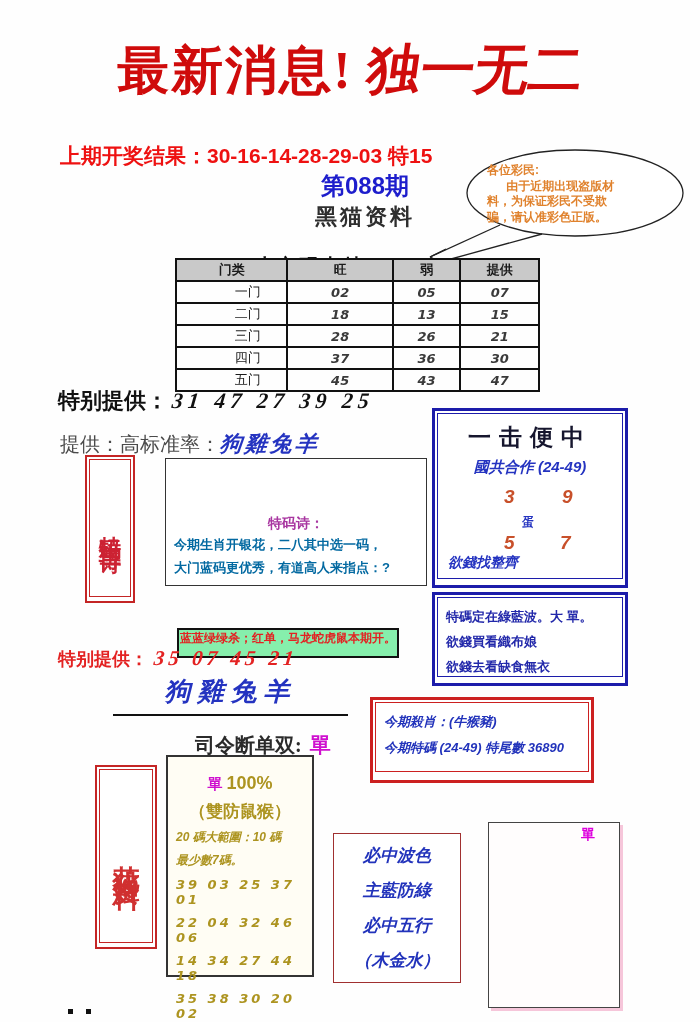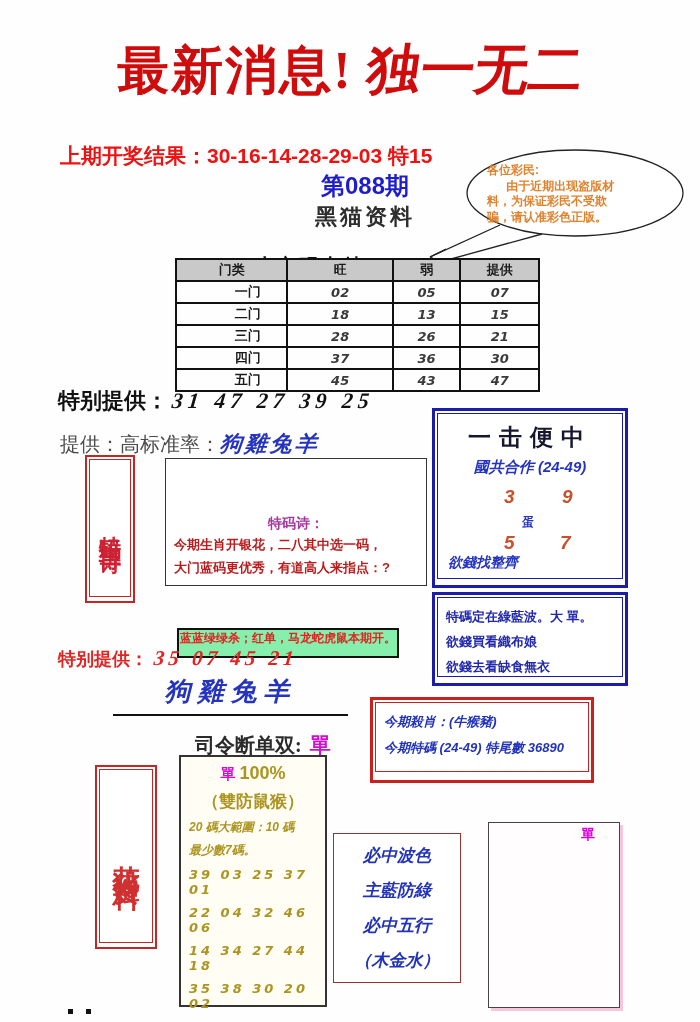--- a/index.html
+++ b/index.html
@@ -23,21 +23,21 @@
     font-size:12px;line-height:15.5px;}
   .bubble-text .bl:nth-child(2){text-indent:1.6em;}
 
   
   .tbl-title{top:253px;left:145px;width:330px;text-align:center;color:#111;
     font-weight:bold;font-size:20px;letter-spacing:2px;}
   table.sixteen{position:absolute;left:175px;top:258px;width:365px;border-collapse:collapse;}
   table.sixteen th,table.sixteen td{border:2px solid #111;height:20px;text-align:center;
     font-size:13px;padding:0;}
   table.sixteen th{background:#c9c9c9;color:#1a1a1a;font-weight:bold;}
-  table.sixteen td.cat{font-weight:bold;color:#1a1a1a;padding-left:32px;}
+  table.sixteen td.cat{font-weight:normal;color:#1a1a1a;padding-left:32px;}
   table.sixteen td.num{color:#3a3a3a;font-weight:bold;font-style:italic;
     font-family:"DejaVu Sans",sans-serif;}
 
   
   .hand{font-style:italic;font-weight:bold;display:inline-block;transform:skewX(-6deg);}
   .bluehand{color:#2433c0;font-weight:bold;font-style:italic;}
 
   
   .special1{top:386px;left:58px;color:#111;font-size:22px;font-weight:bold;
     font-family:"Liberation Serif",serif;}
@@ -67,41 +67,41 @@
   .sxbox{left:85px;top:455px;width:46px;height:144px;}
   .sxbox .vert{color:#cc2233;font-weight:bold;font-size:22px;letter-spacing:4px;
     font-family:"Liberation Serif",serif;}
   .flowerbox{left:95px;top:765px;width:58px;height:180px;}
   .flowerbox .vert{color:#d03030;font-weight:bold;font-size:27px;letter-spacing:6px;
     font-family:"Liberation Serif",serif;}
 
   
   .poembox{left:165px;top:458px;width:260px;height:126px;border:1px solid #333;background:#fff;}
   .poem-title{margin-top:56px;text-align:center;color:#a835a0;font-weight:bold;font-size:14px;}
-  .poem-line{color:#b91c1c;font-weight:bold;font-size:13px;padding-left:8px;line-height:23px;}
+  .poem-line{color:#0369a1;font-weight:bold;font-size:13px;padding-left:8px;line-height:23px;}
 
   
   .killstrip{left:177px;top:628px;width:218px;height:26px;border:2px solid #111;
     display:flex;align-items:flex-start;justify-content:center;background:#86efac;}
   .killstrip span{color:#e32222;font-weight:bold;font-size:12px;white-space:nowrap;}
 
   
   .special2{top:646px;left:58px;color:#e32222;font-size:18px;font-weight:bold;
     font-family:"Liberation Serif",serif;}
   .special2 .nums{font-size:21px;letter-spacing:4px;margin-left:6px;}
   .zodiac2{top:674px;left:113px;width:235px;text-align:center;border-bottom:2px solid #111;
     padding-bottom:5px;color:#2433c0;font-weight:bold;font-style:italic;font-size:26px;
     letter-spacing:7px;}
   .commander{top:731px;left:195px;font-size:20px;font-weight:bold;color:#2a2a2a;
     font-family:"Liberation Serif",serif;}
   .commander .dan{color:#cf10cf;margin-left:8px;font-size:21px;}
 
   
-  .catbox{left:179px;top:755px;width:148px;height:252px;border:2px solid #333;background:#fffdf4;
-    padding-top:6px;box-sizing:border-box;}
+  .catbox{left:166px;top:755px;width:148px;height:222px;border:2px solid #333;background:#fffdf4;
+    padding-top:16px;box-sizing:border-box;}
   .catbox .l1{text-align:center;font-size:18px;font-weight:bold;color:#ad9420;}
   .catbox .l1 .dan{color:#cf10cf;font-size:15px;margin-right:4px;}
   .catbox .l2{text-align:center;font-size:17px;font-weight:bold;color:#ad9420;margin-top:6px;}
   .catbox .l3,.catbox .l4{font-size:12px;font-weight:bold;color:#ad9420;margin:6px 0 0 8px;font-style:italic;}
   .catbox .nrow{font-size:13px;font-weight:bold;font-style:italic;color:#ad9420;
     margin:8px 0 0 8px;letter-spacing:3px;font-family:"DejaVu Sans",sans-serif;}
 
   
   .todaybox{left:370px;top:697px;width:224px;height:86px;}
   .todaybox .red-outer2{border:3px solid #cc2020;height:100%;box-sizing:border-box;background:#fff;}

